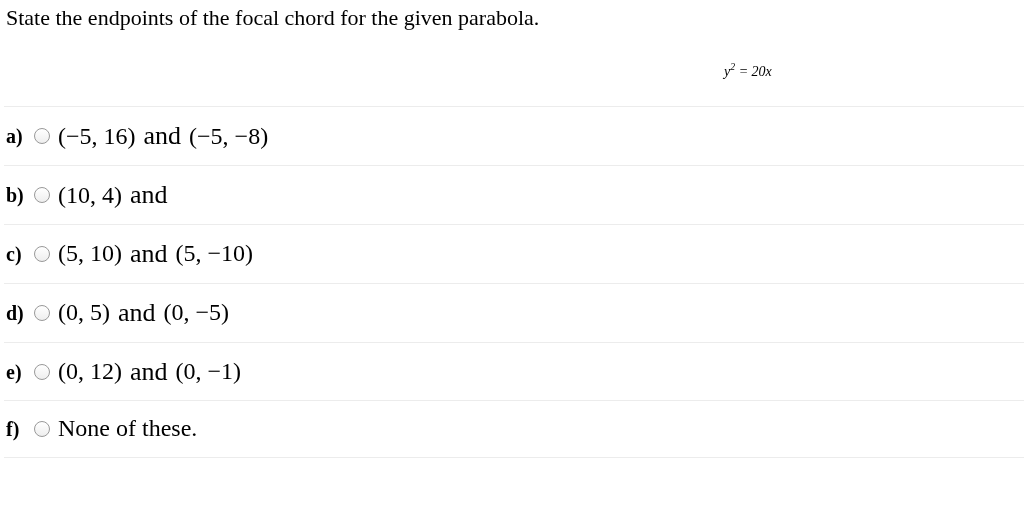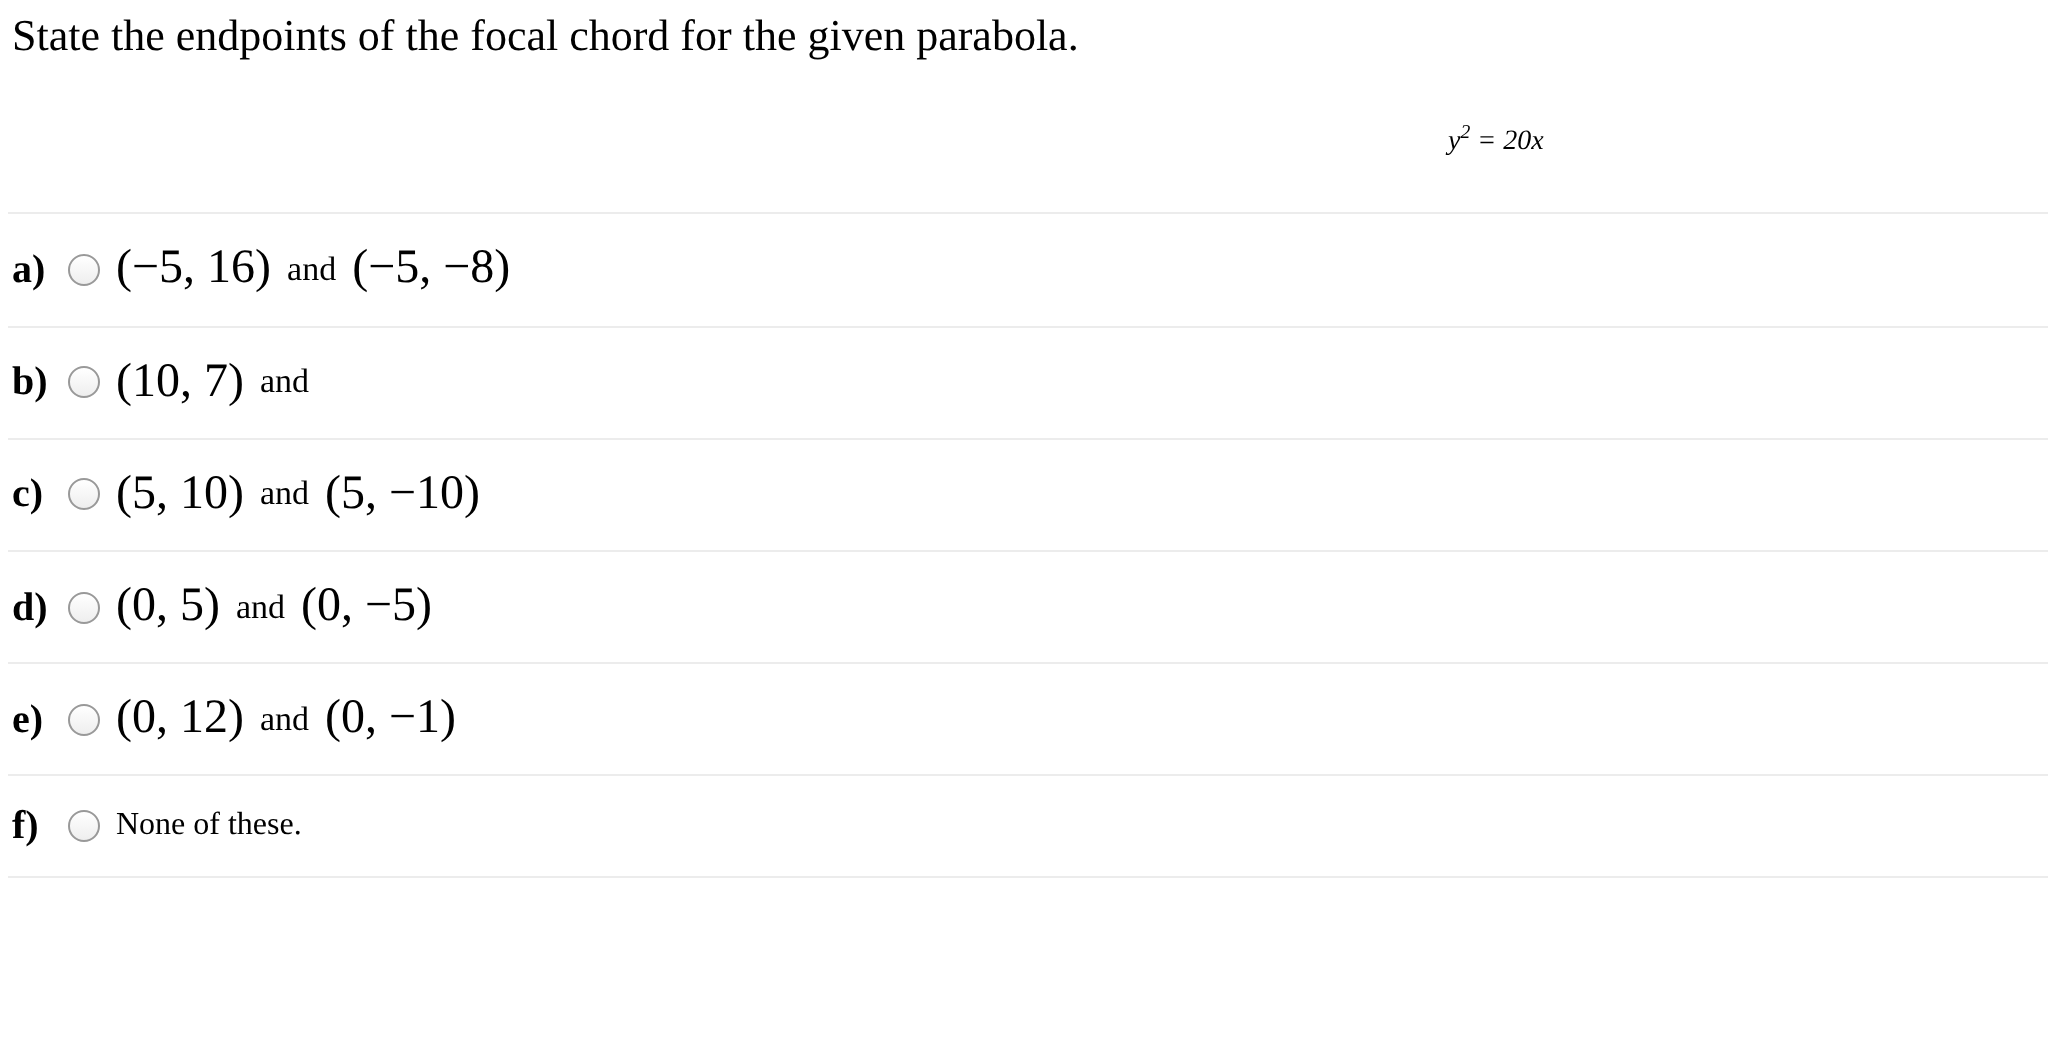--- a/index.html
+++ b/index.html
@@ -5,22 +5,22 @@
   html,body{margin:0;padding:0;font-family:"Times New Roman",Times,serif;background:#fff;color:#000;}
   .page{width:1024px;height:530px;box-sizing:border-box;padding:4px 0 0 4px;font-size:22px;line-height:1.3;}
   .question{padding:0 0 10px 2px;font-size:22px;}
   .equation{padding:18px 0 26px 0;font-style:italic;font-size:14px;margin-left:720px;}
   .equation sup{font-size:.7em;vertical-align:super;font-style:italic;}
   .options{}
   .opt{display:flex;align-items:center;border-top:1px solid #ececec;padding:12px 0 12px 2px;}
   .lbl{font-weight:bold;width:28px;font-size:20px;}
   .radio{appearance:none;-webkit-appearance:none;width:16px;height:16px;border:1px solid #999;border-radius:50%;margin:0 8px 0 0;background:linear-gradient(#fff,#eee);display:inline-block;}
   .txt{font-size:24px;}
-  .and{font-size:17px;padding:0 8px;}
-  .none{font-size:16px;}
+  .and{font-size:26px;padding:0 8px;}
+  .none{font-size:24px;}
   .opt:last-child{border-bottom:1px solid #ececec;}
 </style>
 </head>
 <body>
 
 <div class="page">
   <div class="question">State the endpoints of the focal chord for the given parabola.</div>
   <div class="equation">
     <span>y</span><sup>2</sup><span> = 20</span><span>x</span>
   </div>
@@ -30,21 +30,21 @@
       <span class="lbl">a)</span>
       <input type="radio" class="radio" style="">
       <span class="txt">(−5, 16)</span>
       <span class="and">and</span>
       <span class="txt">(−5, −8)</span>
     </div>
 
     <div class="opt">
       <span class="lbl">b)</span>
       <input type="radio" class="radio" style="">
-      <span class="txt">(10, 7)</span>
+      <span class="txt">(10, 4)</span>
       <span class="and">and</span>
     </div>
 
     <div class="opt">
       <span class="lbl">c)</span>
       <input type="radio" class="radio" style="">
       <span class="txt">(5, 10)</span>
       <span class="and">and</span>
       <span class="txt">(5, −10)</span>
     </div>

